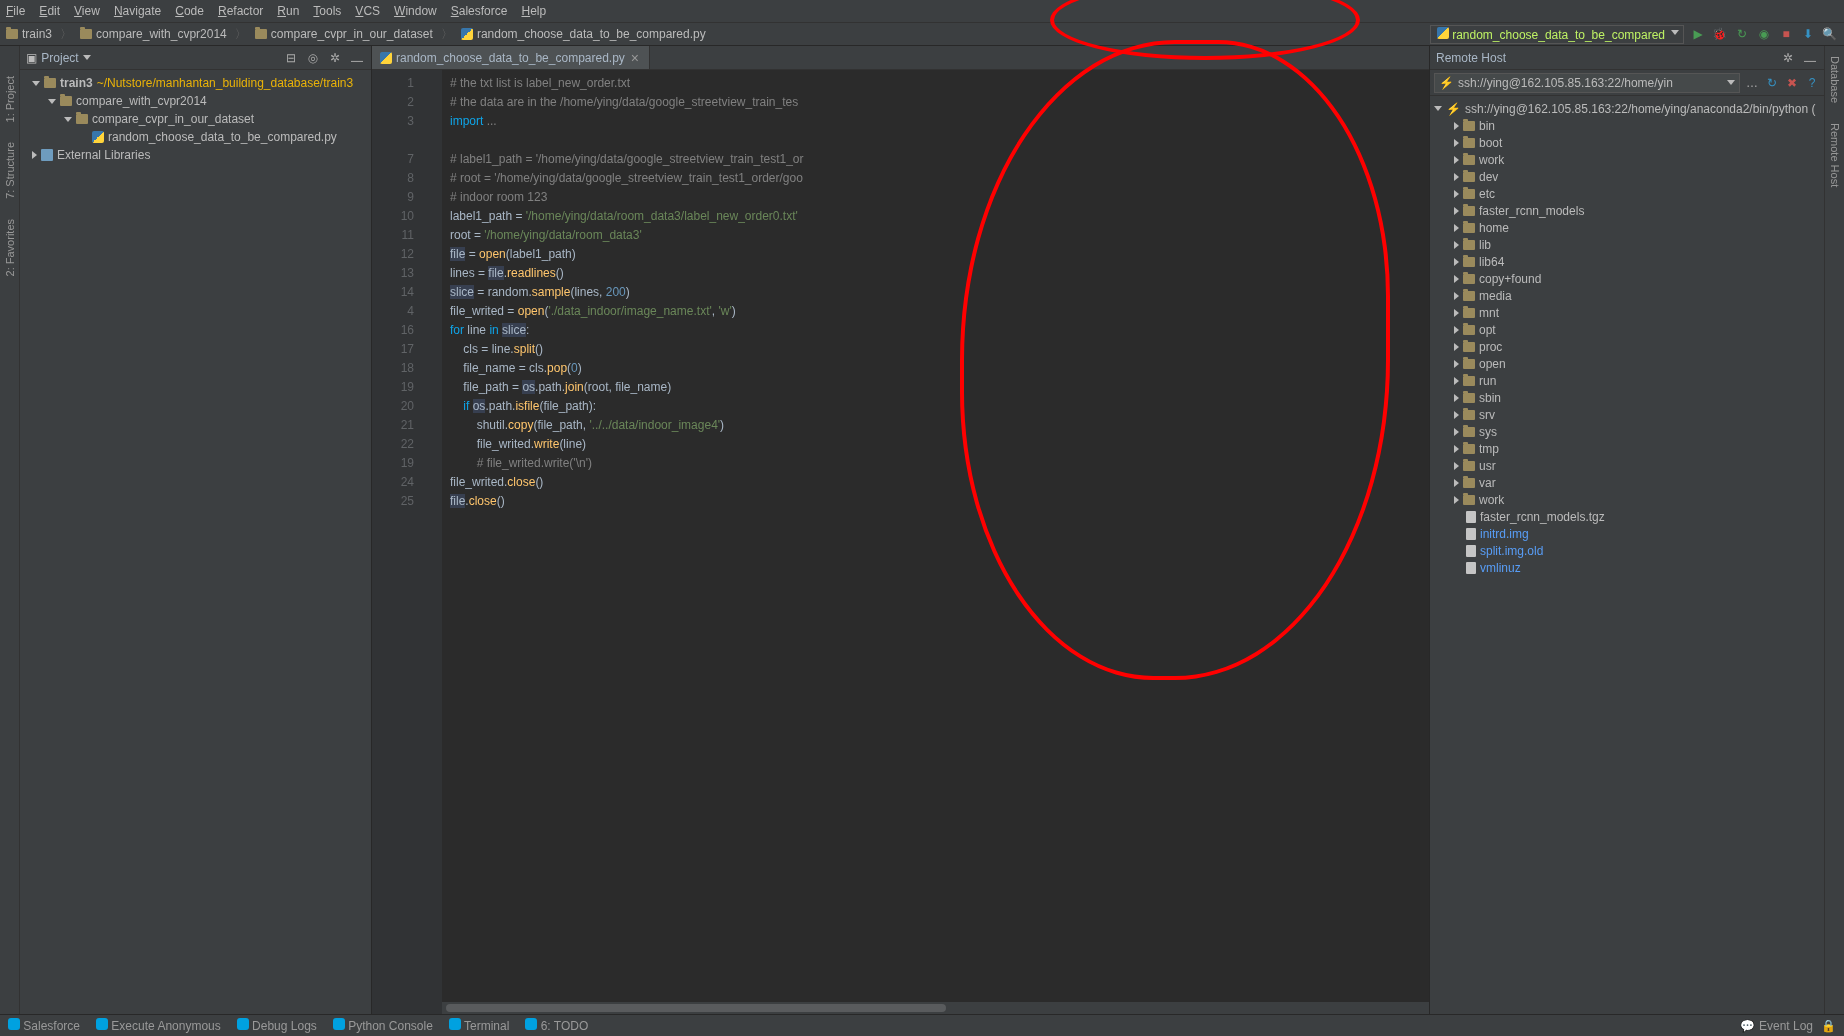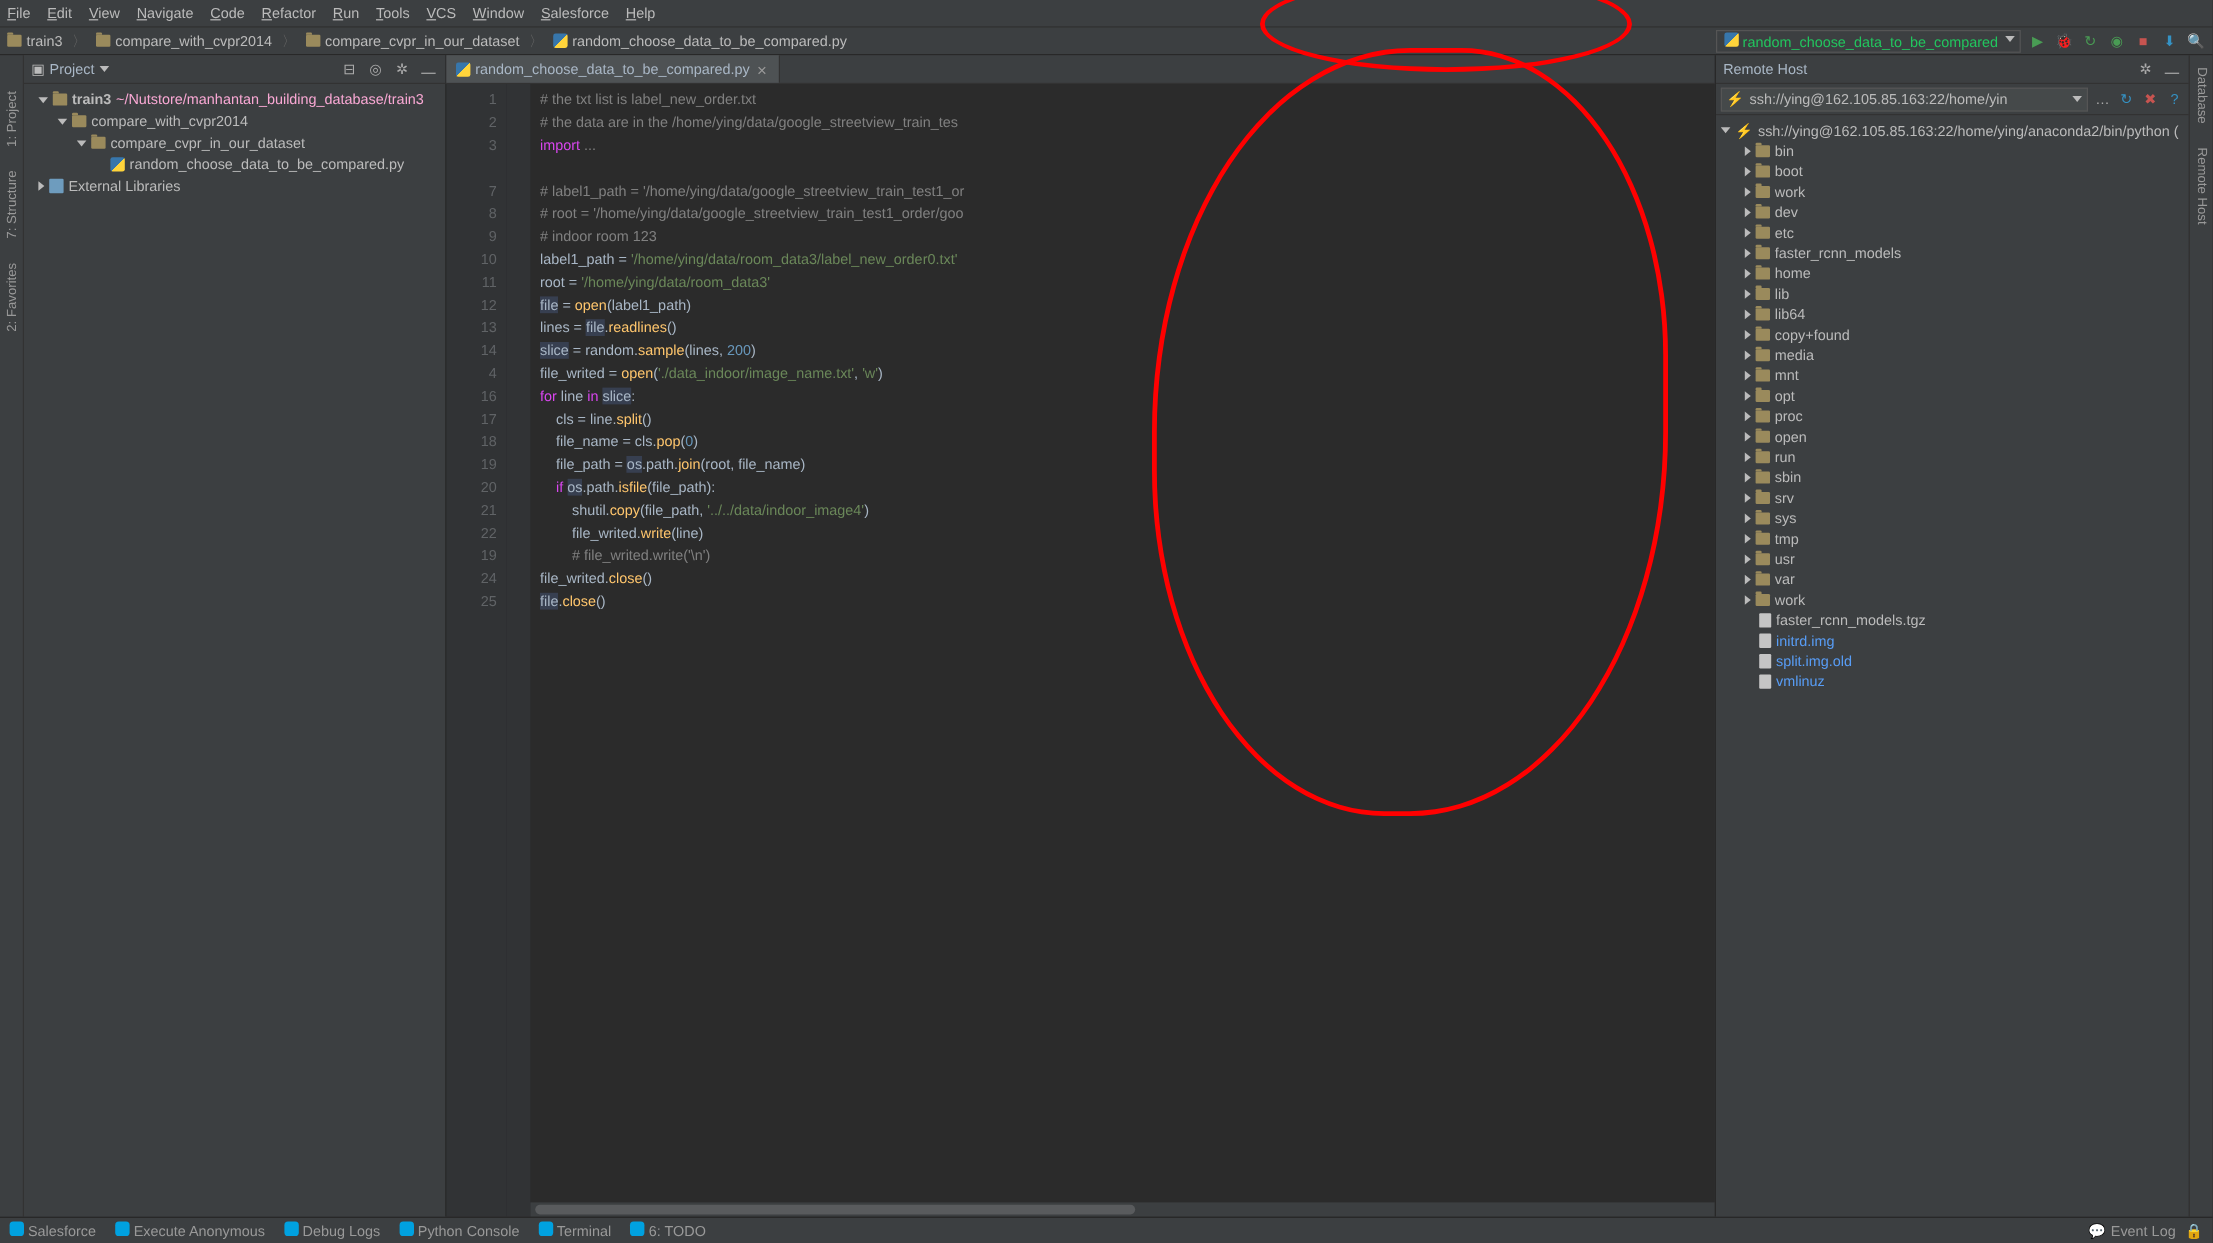--- a/index.html
+++ b/index.html
@@ -8,48 +8,48 @@
 .menubar span{cursor:pointer}
 .menubar span u{text-decoration:underline}
 .navbar{background:#3c3f41;height:24px;display:flex;align-items:center;padding:0 6px;gap:8px;border-top:1px solid #323232;border-bottom:1px solid #282828;justify-content:space-between}
 .navbar-left{display:flex;align-items:center;gap:8px}
 .navbar-right{display:flex;align-items:center;gap:6px}
 .bc-item{display:flex;align-items:center;gap:4px;color:#bbbbbb}
 .bc-sep{color:#666}
 .folder-icon{display:inline-block;width:12px;height:10px;background:#9a8a5c;border-radius:1px;position:relative}
 .folder-icon::before{content:"";position:absolute;top:-2px;left:0;width:5px;height:2px;background:#9a8a5c;border-radius:1px 1px 0 0}
 .py-icon{display:inline-block;width:12px;height:12px;background:linear-gradient(135deg,#3776ab 50%,#ffd43b 50%);border-radius:2px}
-.run-select{background:#3c3f41;border:1px solid #555;padding:1px 18px 1px 6px;color:#22c55e;position:relative}
+.run-select{background:#3c3f41;border:1px solid #555;padding:1px 18px 1px 6px;color:#bef264;position:relative}
 .run-btn{color:#499c54;cursor:pointer}
 .icon-btn{width:16px;height:16px;cursor:pointer;display:inline-flex;align-items:center;justify-content:center}
 .main{display:flex;height:calc(100% - 22px - 24px - 22px)}
 .left-gutter{width:20px;background:#3c3f41;border-right:1px solid #323232;display:flex;flex-direction:column;align-items:center;padding-top:30px;gap:20px}
 .left-gutter-label{writing-mode:vertical-lr;transform:rotate(180deg);color:#999;font-size:11px;cursor:pointer}
 .project-panel{width:352px;background:#3c3f41;border-right:1px solid #282828;display:flex;flex-direction:column}
 .panel-header{height:24px;background:#3c3f41;border-bottom:1px solid #323232;display:flex;align-items:center;padding:0 6px;justify-content:space-between}
 .panel-header-left{display:flex;align-items:center;gap:4px}
 .panel-header-right{display:flex;align-items:center;gap:6px}
 .collapse-icon{display:inline-block;width:0;height:0;border-left:4px solid transparent;border-right:4px solid transparent;border-top:5px solid #bbb;cursor:pointer}
 .expand-icon{display:inline-block;width:0;height:0;border-top:4px solid transparent;border-bottom:4px solid transparent;border-left:5px solid #bbb;cursor:pointer}
 .tree{padding:4px 0;overflow:auto;flex:1}
 .tree-row{display:flex;align-items:center;height:18px;padding:0 4px;cursor:pointer;gap:4px}
 .tree-row .spacer{display:inline-block}
 .tree-label{color:#bbbbbb;white-space:nowrap}
-.tree-label.dim{color:#f9a8d4}
+.tree-label.dim{color:#eab308}
 .lib-icon{display:inline-block;width:12px;height:12px;background:#6e9cbe;border-radius:1px}
 .editor-area{flex:1;display:flex;flex-direction:column;background:#2b2b2b;min-width:0}
 .tab-bar{height:24px;background:#3c3f41;border-bottom:1px solid #323232;display:flex;align-items:center}
 .tab{display:flex;align-items:center;gap:4px;padding:0 8px;height:100%;border-right:1px solid #323232;background:#515658;cursor:pointer}
 .tab.active{background:#4e5254}
 .tab-close{color:#999;font-size:14px;cursor:pointer;padding:0 2px}
 .editor{flex:1;display:flex;overflow:hidden;position:relative}
 .gutter{width:50px;background:#313335;text-align:right;padding:4px 8px 4px 0;color:#606366;font-family:monospace;font-size:14px;line-height:19px}
 .gutter-extra{width:20px;background:#313335}
 .code{flex:1;padding:4px 0 4px 8px;font-family:monospace;font-size:14px;line-height:19px;white-space:pre;overflow:auto;color:#a9b7c6}
-.c-kw{color:#d946ef}
+.c-kw{color:#0ea5e9}
 .c-str{color:#6a8759}
 .c-cmt{color:#808080}
 .c-num{color:#6897bb}
 .c-fn{color:#ffc66d}
 .c-warn{background:rgba(82,109,165,0.3)}
 .scroll-h{position:absolute;bottom:0;left:70px;right:0;height:12px;background:#3c3f41}
 .scroll-h-thumb{position:absolute;top:2px;left:4px;width:500px;height:8px;background:#595b5d;border-radius:4px}
 .right-panel{width:395px;background:#3c3f41;border-left:1px solid #282828;display:flex;flex-direction:column}
 .right-gutter{width:20px;background:#3c3f41;border-left:1px solid #323232;display:flex;flex-direction:column;align-items:center;padding-top:10px;gap:20px}
 .right-gutter-label{writing-mode:vertical-lr;color:#999;font-size:11px;cursor:pointer}

